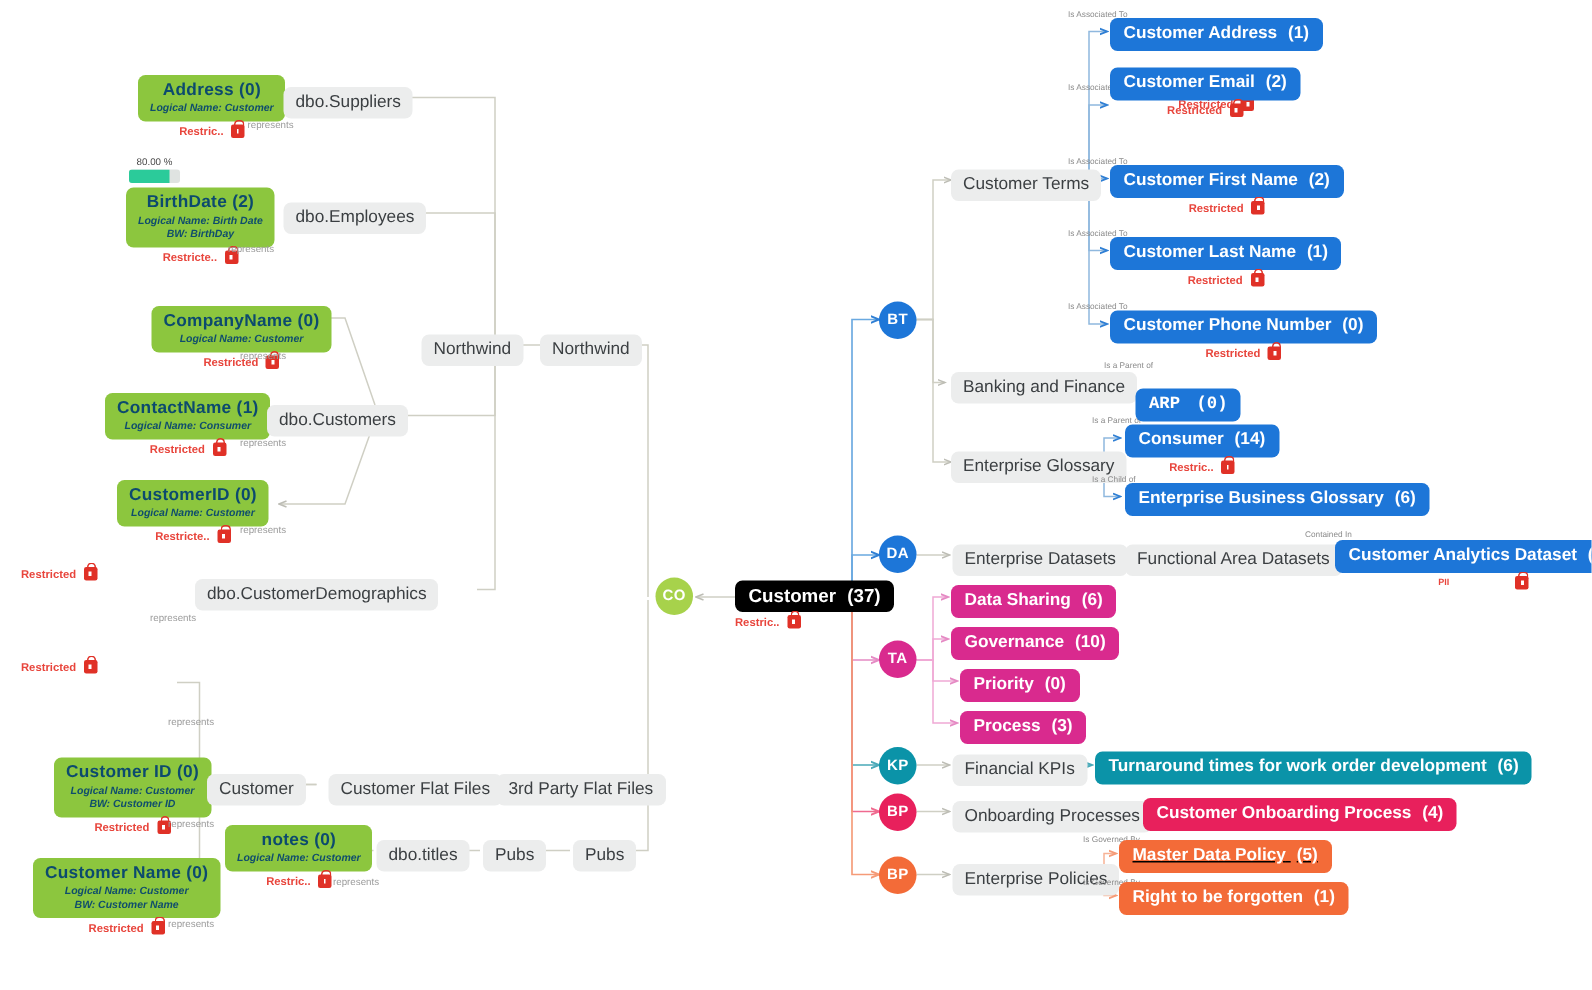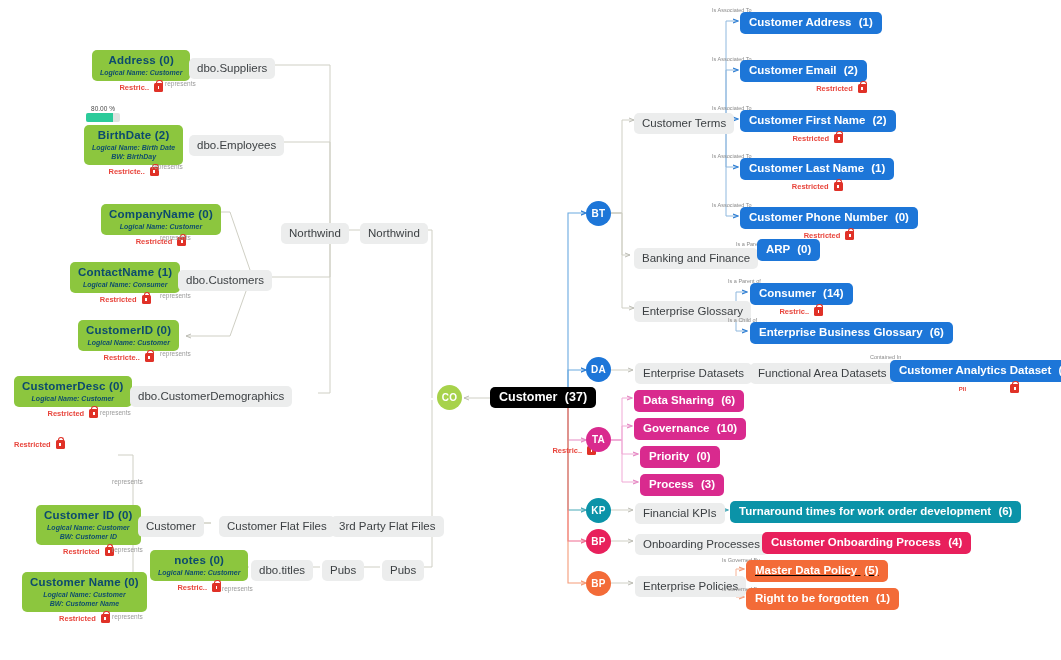--- a/index.html
+++ b/index.html
@@ -286,25 +286,20 @@
       <div class="sub">Logical Name: Customer</div>
     </div>
     <div class="restricted">
       <span class="rtext">Restricte..</span>
       <span class="lock"></span>
     </div>
   </div>
   <div class="represents" style="left:160px; top:350px;">represents</div>
 
   <div class="card-wrap" style="left:14px; top:376px;">
-    <div class="card green">
-      <div class="title"><span>CustomerDesc</span>
-        <span>(0)</span></div>
-      <div class="sub">Logical Name: Customer</div>
-    </div>
     <div class="restricted">
       <span class="rtext">Restricted</span>
       <span class="lock"></span>
     </div>
   </div>
   <div class="represents" style="left:100px; top:409px;">represents</div>
 
   <div class="card-wrap" style="left:14px; top:438px;">
     <div class="restricted">
       <span class="rtext">Restricted</span>
@@ -362,21 +357,21 @@
   <div class="node pill" style="left:360px; top:223px;">Northwind</div>
   <div class="node pill" style="left:138px; top:516px;">Customer</div>
   <div class="node pill" style="left:219px; top:516px;">Customer Flat Files</div>
   <div class="node pill" style="left:331px; top:516px;">3rd Party Flat Files</div>
   <div class="node pill" style="left:251px; top:560px;">dbo.titles</div>
   <div class="node pill" style="left:322px; top:560px;">Pubs</div>
   <div class="node pill" style="left:382px; top:560px;">Pubs</div>
 
   <div class="node circle c-green" style="left:437px; top:385px;">CO</div>
 
-  <div class="node" style="left:490px; top:387px; display:flex; flex-direction:column; align-items:flex-end;gap:36px;">
+  <div class="node" style="left:490px; top:387px; display:flex; flex-direction:column; align-items:flex-start;">
     <div class="central">
       <span>Customer</span>
       <span style="margin-left:4px">(37)</span>
     </div>
     <div class="restricted">
       <span class="rtext">Restric..</span>
       <span class="lock"></span>
     </div>
   </div>
 
@@ -412,21 +407,21 @@
     <div class="term t-blue">
       <span>Customer Address</span>
       <span style="margin-left:4px">(1)</span>
     </div>
     <div class="restricted">
       <span class="rtext">Restricted</span>
       <span class="lock"></span>
     </div>
   </div>
 
-  <div class="term-wrap" style="left:740px; top:60px;align-items:flex-end;">
+  <div class="term-wrap" style="left:740px; top:45px;">
     <div class="term t-blue">
       <span>Customer Email</span>
       <span style="margin-left:4px">(2)</span>
     </div>
     <div class="restricted">
       <span class="rtext">Restricted</span>
       <span class="lock"></span>
     </div>
   </div>
 
@@ -456,21 +451,21 @@
     <div class="term t-blue">
       <span>Customer Phone Number</span>
       <span style="margin-left:4px">(0)</span>
     </div>
     <div class="restricted">
       <span class="rtext">Restricted</span>
       <span class="lock"></span>
     </div>
   </div>
 
-  <div class="term-wrap" style="left:757px; top:239px;">
+  <div class="term-wrap" style="left:757px; top:259px;font-family:Liberation Mono, monospace;">
     <div class="term t-blue">
       <span>ARP</span>
       <span style="margin-left:4px">(0)</span>
     </div>
   </div>
 
   <div class="term-wrap" style="left:750px; top:283px;">
     <div class="term t-blue">
       <span>Consumer</span>
       <span style="margin-left:4px">(14)</span>

